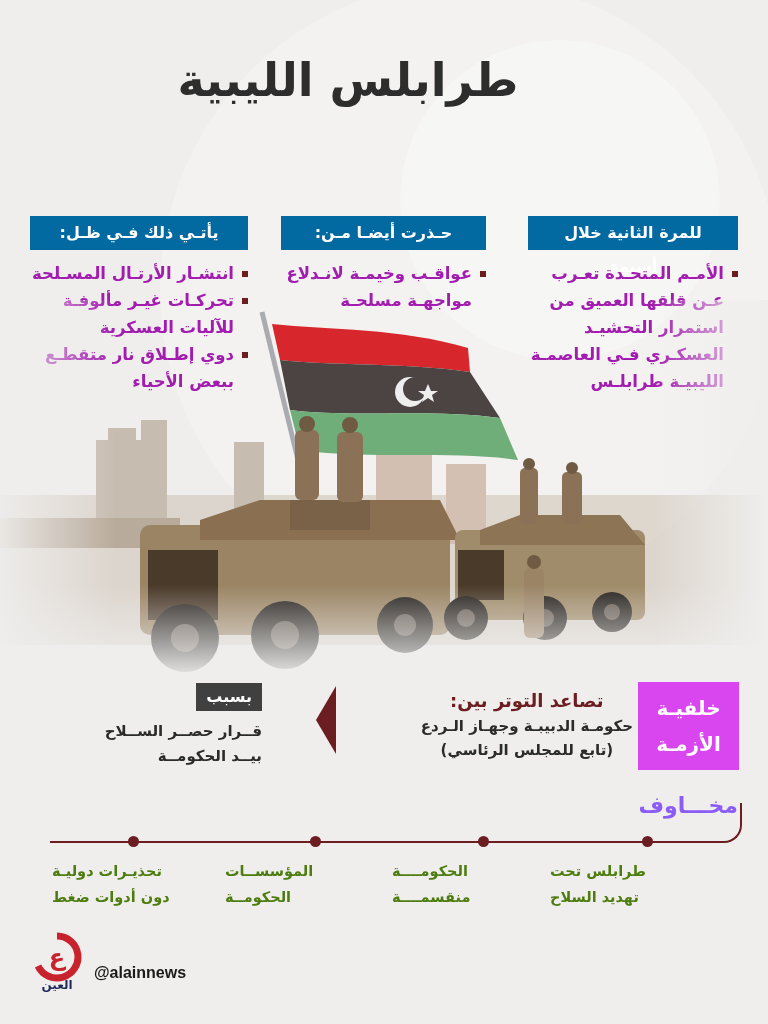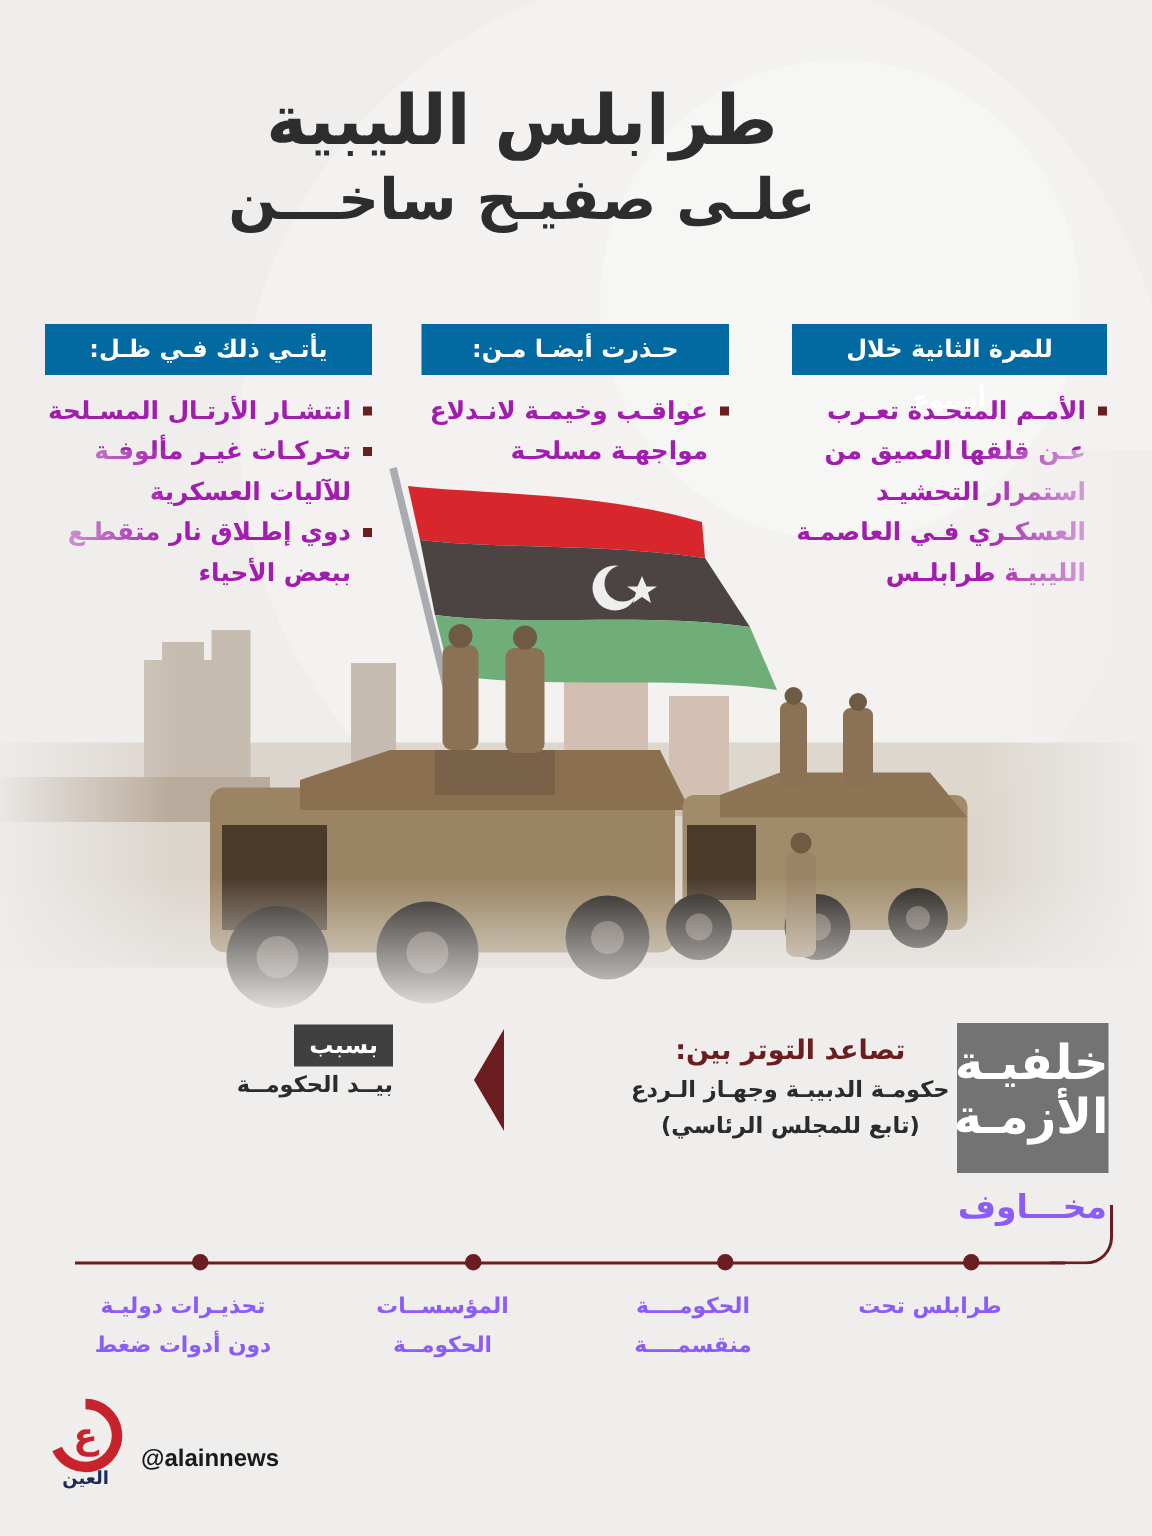--- a/index.html
+++ b/index.html
@@ -34,23 +34,23 @@
   .bullets li::before {
     content: ""; position: absolute; right: 0; top: 11px;
     width: 6px; height: 6px; background: #6b1d1f;
   }
 
   .photo {
     position: absolute; left: 0; top: 300px; width: 768px; height: 380px;
   }
 
   .crisis-box {
-    position: absolute; left: 638px; top: 682px; width: 101px; height: 100px;
-    background: #737373; color: #fff; direction: rtl;
-    font-size: 32px; font-weight: bold; text-align: center; line-height: 36px;
+    position: absolute; left: 638px; top: 682px; width: 101px; height: 88px;
+    background: #d946ef; color: #fff; direction: rtl;
+    font-size: 20px; font-weight: bold; text-align: center; line-height: 36px;
     padding-top: 8px; box-sizing: border-box;
   }
   .tension { position: absolute; right: 135px; top: 688px; direction: rtl; text-align: center; }
   .tension .h { font-size: 18px; font-weight: bold; color: #6b1d1f; line-height: 26px; }
   .tension .l { font-size: 15px; font-weight: bold; color: #2b2b2b; line-height: 24px; }
 
   .arrow {
     position: absolute; left: 316px; top: 686px; width: 0; height: 0;
     border-top: 34px solid transparent; border-bottom: 34px solid transparent;
     border-right: 20px solid #6b1d1f;
@@ -73,22 +73,22 @@
   .fears-curve {
     position: absolute; left: 700px; top: 803px; width: 40px; height: 38px;
     border-right: 2px solid #6b1d1f; border-bottom: 2px solid #6b1d1f;
     border-bottom-right-radius: 18px;
   }
   .dot {
     position: absolute; top: 836px; width: 11px; height: 11px; border-radius: 50%;
     background: #6b1d1f;
   }
   .fear-item {
-    position: absolute; top: 858px; direction: rtl; text-align: center;
-    font-size: 14.5px; font-weight: bold; color: #8b5cf6; line-height: 26px; width: 140px;
+    position: absolute; top: 858px; direction: rtl; text-align: left;
+    font-size: 14.5px; font-weight: bold; color: #4d7c0f; line-height: 26px; width: 140px;
   }
 
   .footer-logo {
     position: absolute; left: 32px; top: 932px; width: 50px; height: 50px;
   }
   .logo-text {
     position: absolute; left: 34px; top: 978px; font-size: 12px; font-weight: bold;
     color: #1d2a5b; direction: rtl; width: 46px; text-align: center;
   }
   .handle {
@@ -97,21 +97,20 @@
   }
 </style>
 </head>
 <body>
 
 <div class="bg-arc" style="left:160px; top:-20px; width:620px; height:620px; background:rgba(255,255,255,0.25);"></div>
 <div class="bg-arc" style="left:400px; top:40px; width:320px; height:320px; background:rgba(255,255,255,0.3);"></div>
 
 <div class="title">
   <div class="t1">طرابلس الليبية</div>
-  <div class="t2">علـى صفيـح ساخـــن</div>
 </div>
 
 <div class="col" style="right:30px; width:210px;">
   <div class="col-header">للمرة الثانية خلال أسبوع</div>
   <ul class="bullets">
     <li>الأمـم المتحـدة تعـرب عـن قلقها العميق من استمرار التحشيـد العسكـري فـي العاصمـة الليبيـة طرابلـس</li>
   </ul>
 </div>
 
 <div class="col" style="right:282px; width:205px;">
@@ -214,34 +213,36 @@
 <div class="tension">
   <div class="h">تصاعد التوتر بين:</div>
   <div class="l">حكومـة الدبيبـة وجهـاز الـردع</div>
   <div class="l">(تابع للمجلس الرئاسي)</div>
 </div>
 
 <div class="arrow"></div>
 
 <div class="cause">
   <div class="badge">بسبب</div>
+  <div class="l" style="margin-top:8px;">قــرار حصــر الســلاح</div>
   <div class="l">بيــد الحكومــة</div>
 </div>
 
 <div class="fears-title">مخـــاوف</div>
 <div class="fears-curve"></div>
 <div class="fears-line"></div>
 
 <div class="dot" style="left:642px;"></div>
 <div class="dot" style="left:478px;"></div>
 <div class="dot" style="left:310px;"></div>
 <div class="dot" style="left:128px;"></div>
 
 <div class="fear-item" style="left:550px;">
   <div>طرابلس تحت</div>
+  <div>تهديد السلاح</div>
 </div>
 <div class="fear-item" style="left:392px;">
   <div>الحكومــــة</div>
   <div>منقسمــــة</div>
 </div>
 <div class="fear-item" style="left:225px;">
   <div>المؤسســات</div>
   <div>الحكومــة</div>
 </div>
 <div class="fear-item" style="left:52px;">

